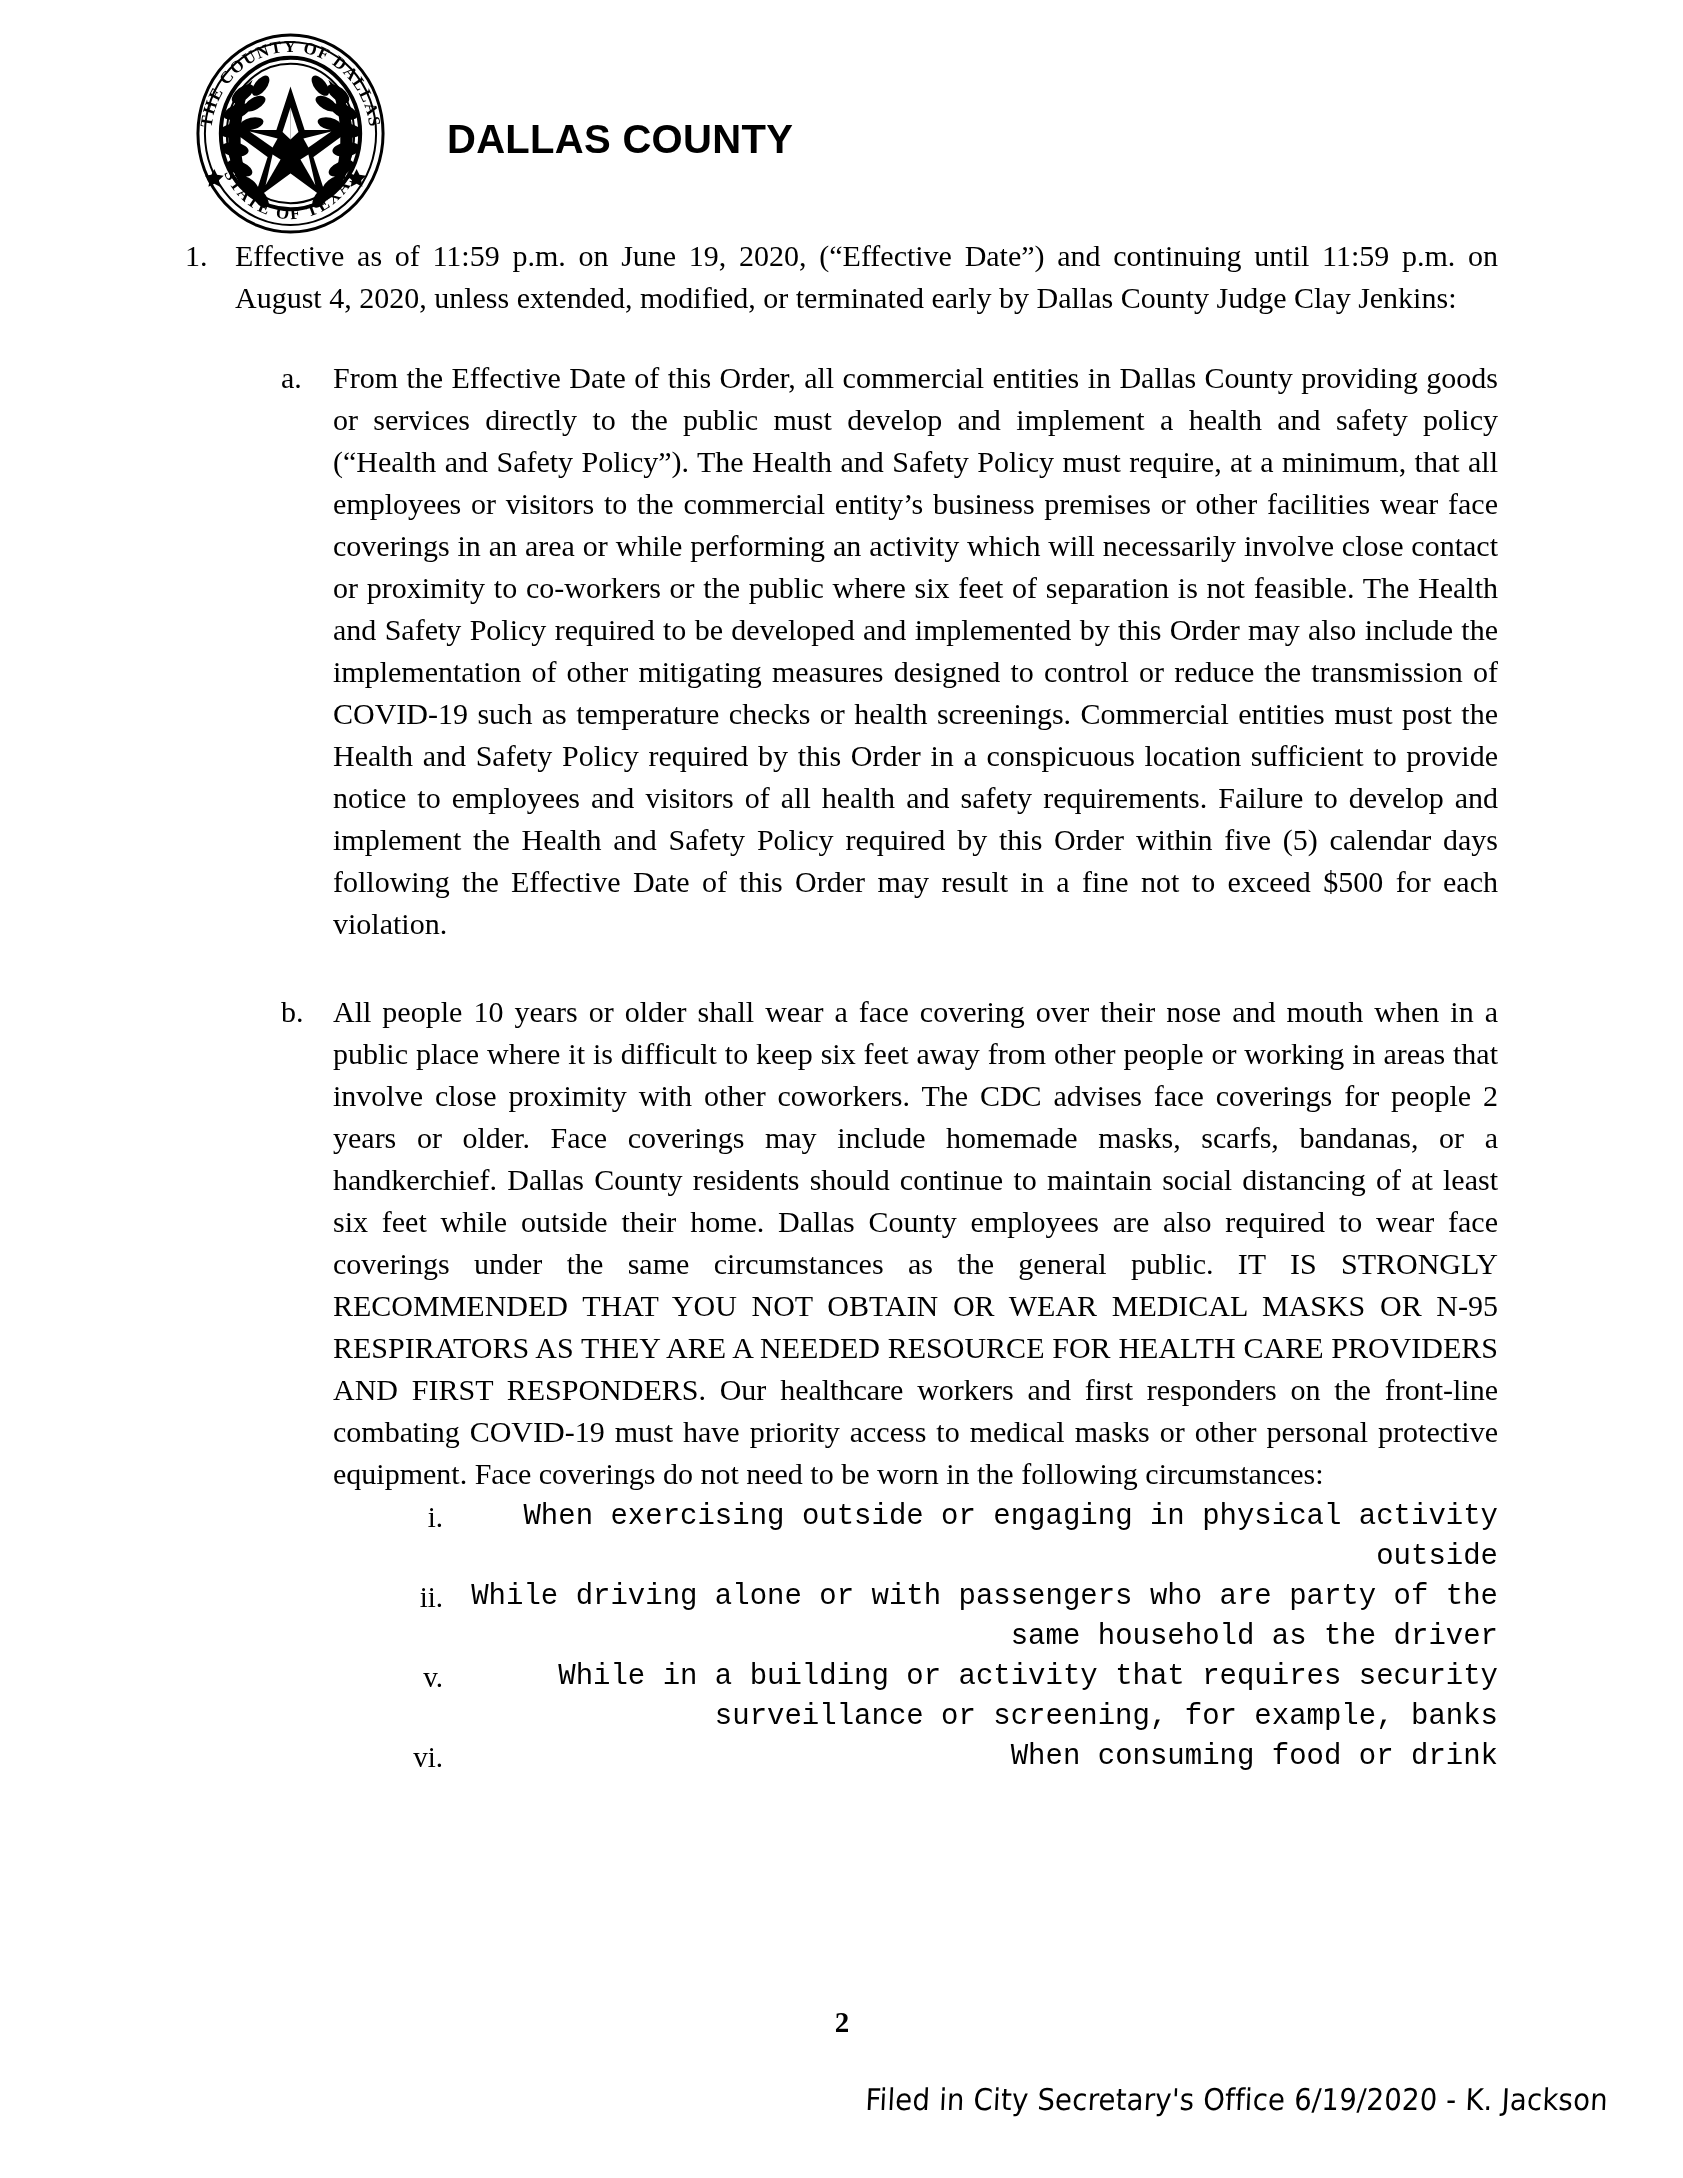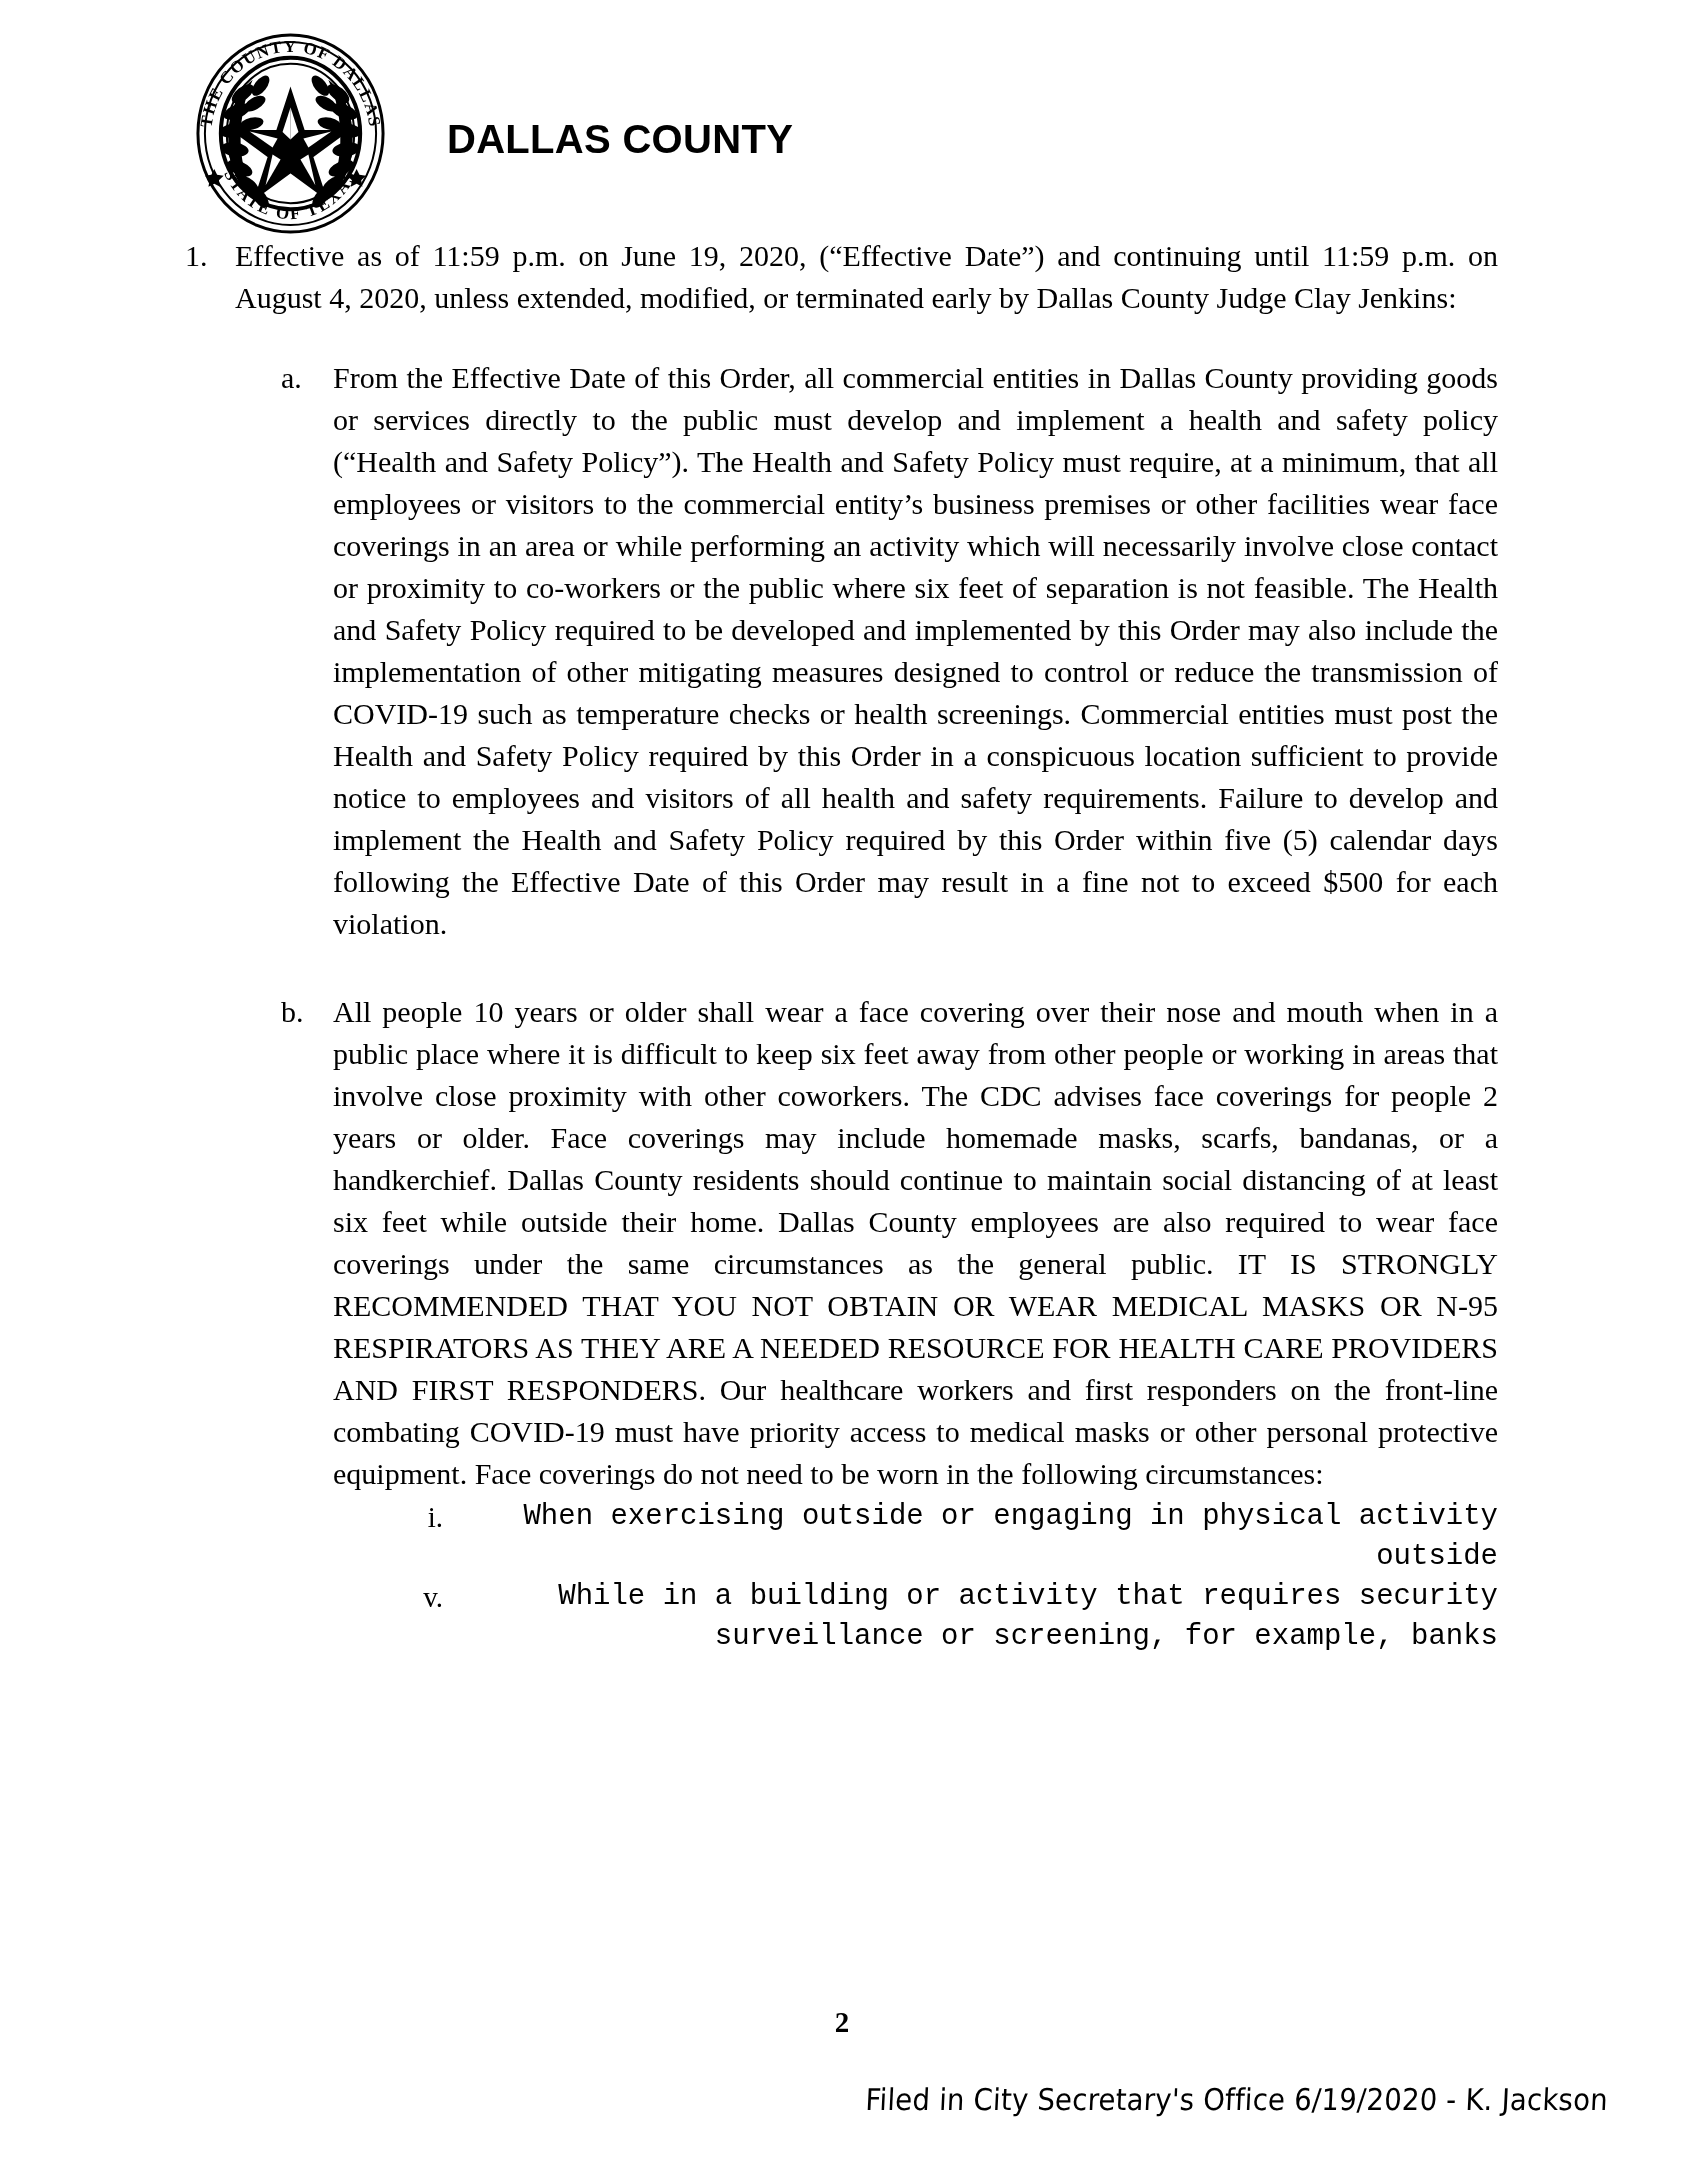--- a/index.html
+++ b/index.html
@@ -239,22 +239,30 @@
         <div class="alpha-marker">b.</div>
         <div style="flex:1 1 auto;">
           <div class="alpha-text">All people 10 years or older shall wear a face covering over their nose and mouth when in a public place where it is difficult to keep six feet away from other people or working in areas that involve close proximity with other coworkers. The CDC advises face coverings for people 2 years or older. Face coverings may include homemade masks, scarfs, bandanas, or a handkerchief. Dallas County residents should continue to maintain social distancing of at least six feet while outside their home. Dallas County employees are also required to wear face coverings under the same circumstances as the general public. IT IS STRONGLY RECOMMENDED THAT YOU NOT OBTAIN OR WEAR MEDICAL MASKS OR N-95 RESPIRATORS AS THEY ARE A NEEDED RESOURCE FOR HEALTH CARE PROVIDERS AND FIRST RESPONDERS. Our healthcare workers and first responders on the front-line combating COVID-19 must have priority access to medical masks or other personal protective equipment. Face coverings do not need to be worn in the following circumstances:</div>
 
           <div class="roman-list">
             <div class="roman-item">
               <div class="roman-marker">i.</div>
               <div class="roman-text">When exercising outside or engaging in physical activity outside</div>
             </div>
             <div class="roman-item">
+              <div class="roman-marker">ii.</div>
+              <div class="roman-text">While driving alone or with passengers who are party of the same household as the driver</div>
+            </div>
+            <div class="roman-item">
               <div class="roman-marker">v.</div>
               <div class="roman-text">While in a building or activity that requires security surveillance or screening, for example, banks</div>
+            </div>
+            <div class="roman-item">
+              <div class="roman-marker">vi.</div>
+              <div class="roman-text">When consuming food or drink</div>
             </div>
           </div>
         </div>
       </div>
 
     </div>
   </div>
 
   <div class="page-number">2</div>
 

